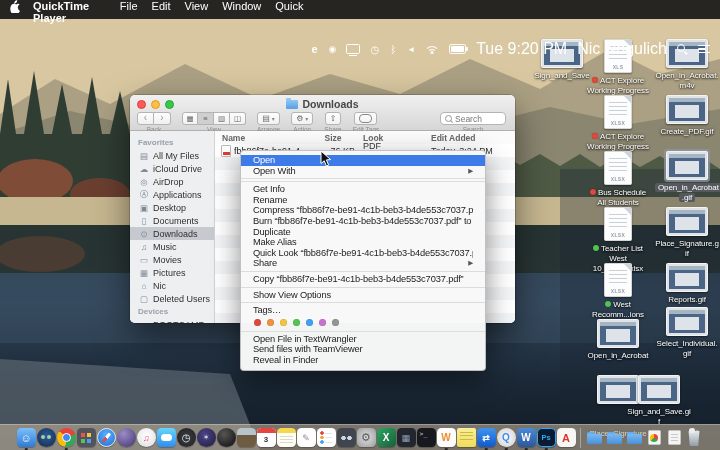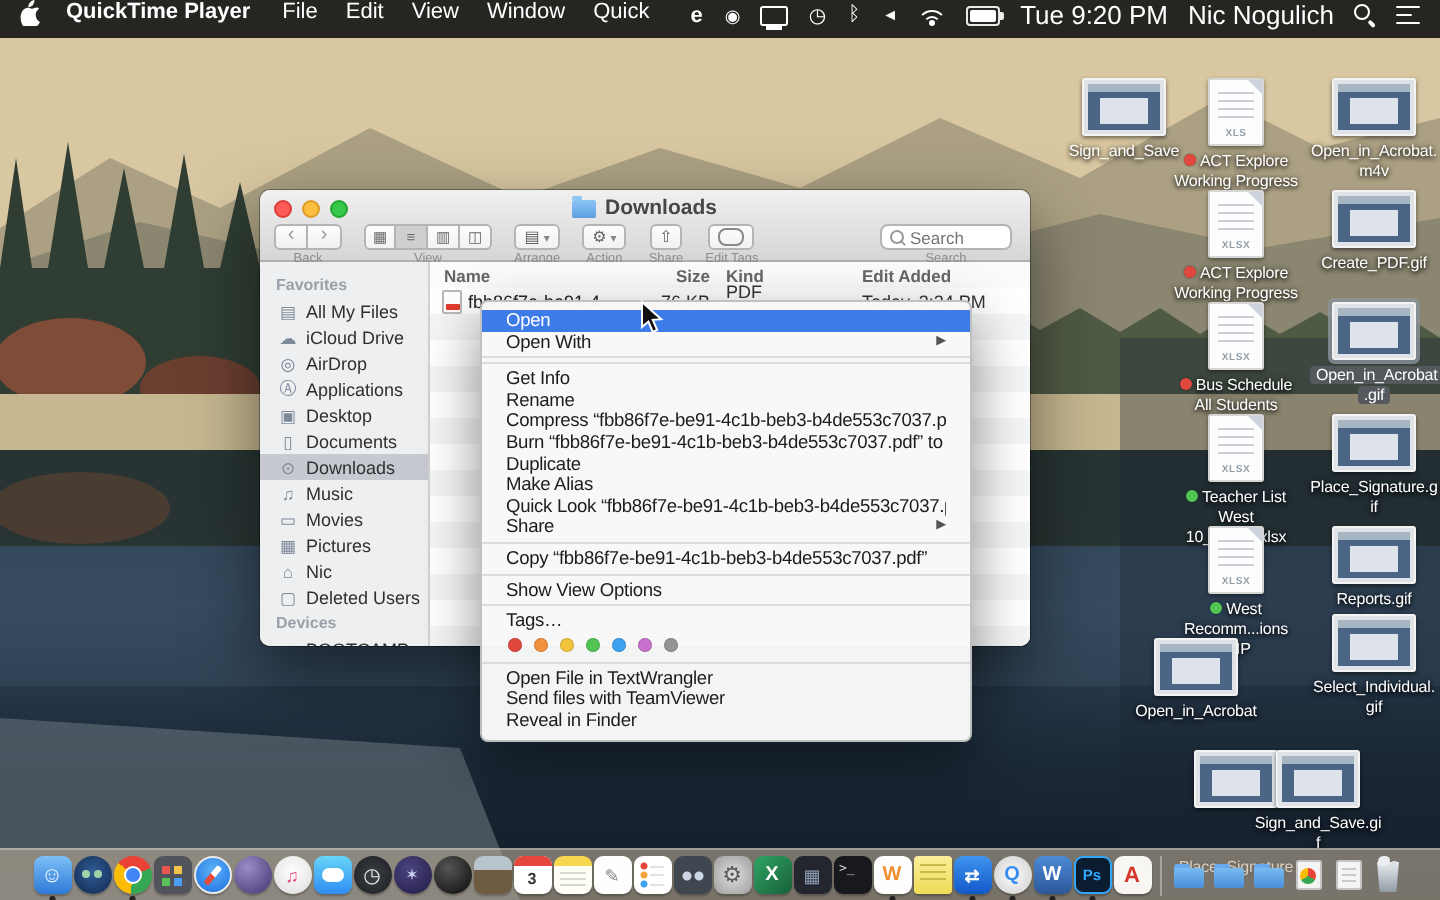--- a/index.html
+++ b/index.html
@@ -6,21 +6,21 @@
   .screen{position:relative;width:720px;height:450px;overflow:hidden;background:#d8c7a0;
     font-family:"Liberation Sans",sans-serif;-webkit-font-smoothing:antialiased;}
 
   
   .menubar{position:absolute;top:0;left:0;right:0;height:19px;background:rgba(33,32,30,.97);
     display:flex;align-items:flex-start;padding:0 10px;color:#fff;z-index:100;box-sizing:border-box;}
   .apple{display:inline-flex;margin-right:4px;}
   .mb-app{font-weight:bold;font-size:11px;margin:0 9px 0 8px;}
   .mb-menus{display:flex;}
   .mb-menu{font-size:11px;margin:0 7px;}
-  .mb-right{margin-left:auto;display:flex;align-items:center;gap:10px;font-size:13px;}
+  .mb-right{margin-left:auto;display:flex;align-items:center;gap:10px;font-size:16px;margin-top:40px;}
   .status-icons{display:flex;align-items:center;gap:10px;}
   .st{display:inline-flex;align-items:center;justify-content:center;min-width:8px;height:13px;color:#fff;}
   .ic-teamviewer::after{content:"e";font-weight:bold;font-size:11px;}
   .ic-screen-record::after{content:"◉";font-size:9px;}
   .ic-display{width:12px;height:8px;border:1.2px solid #fff;border-radius:1.5px;position:relative;align-self:center;}
   .ic-display::after{content:"";position:absolute;left:2px;right:2px;bottom:-3px;height:1.2px;background:#fff;}
   .ic-clock::after{content:"◷";font-size:10px;}
   .ic-bluetooth::after{content:"ᛒ";font-size:10px;}
   .ic-volume::after{content:"◄";font-size:8px;}
   .ic-wifi{position:relative;width:14px;height:10px;}
@@ -112,21 +112,21 @@
   .sidebar{width:85px;box-sizing:border-box;background:#edeff1;border-right:1px solid #d2d2d2;padding-top:5px;overflow:hidden;}
   .sb-header{font-size:8px;font-weight:bold;color:#9aa0a8;padding:2px 0 2px 8px;}
   .sb-item{display:flex;align-items:center;gap:4px;height:13px;padding-left:9px;white-space:nowrap;}
   .sb-item.selected{background:#c6cad0;}
   .sb-ic{font-size:8.5px;color:#7e8a99;width:10px;text-align:center;flex:none;}
   .sb-label{font-size:9px;color:#2f2f2f;}
   .main{flex:1;position:relative;background:#fff;overflow:hidden;}
   .cols-header{display:flex;align-items:center;height:13px;border-bottom:1px solid #e0e0e0;background:#fbfbfb;
     font-size:8.5px;font-weight:bold;color:#666;}
   .col-name{flex:1;padding-left:7px;}
-  .col-size{width:44px;text-align:right;flex:none;}
+  .col-size{width:44px;text-align:center;flex:none;}
   .col-kind{width:60px;padding-left:8px;flex:none;}
   .col-date{width:84px;padding-left:8px;flex:none;}
   .rows{position:absolute;top:13px;left:0;right:0;bottom:0;
     background:repeating-linear-gradient(180deg,#fff 0 13px,#f4f5f7 13px 26px);}
   .file-row{display:flex;align-items:center;height:13px;font-size:9px;color:#222;}
   .fr-name{flex:1;padding-left:6px;display:flex;align-items:center;gap:3px;overflow:hidden;}
   .fr-name .fname{overflow:hidden;white-space:nowrap;text-overflow:ellipsis;}
   .pdf-ic{width:8px;height:10px;background:#fff;border:.5px solid #b9b9b9;border-radius:1px;position:relative;flex:none;}
   .pdf-ic::after{content:"";position:absolute;left:.5px;right:.5px;bottom:1px;height:3px;background:#e23b2e;border-radius:.5px;}
   .fr-size{width:44px;text-align:right;flex:none;color:#333;}
@@ -373,21 +373,21 @@
       <div class="dt-cell" style="left: 586px; top: 244px;">
         <div class="dt-ic file">
           <span class="dt-ext">XLSX</span>
         </div>
         <div class="dt-label"><span class="dt-tag tag-green"></span><span class="lbl-text">West Recomm...ions WIP</span></div>
       </div>
       <div class="dt-cell" style="left: 655px; top: 244px;">
         <div class="dt-ic shot"></div>
         <div class="dt-label"><span class="lbl-text">Reports.gif</span></div>
       </div>
-      <div class="dt-cell" style="left: 566px; top: 300px; align-items: center;">
+      <div class="dt-cell" style="left: 586px; top: 300px; align-items: center;">
         <div class="dt-ic shot"></div>
         <div class="dt-label"><span class="lbl-text">Open_in_Acrobat</span></div>
       </div>
       <div class="dt-cell" style="left: 655px; top: 288px;">
         <div class="dt-ic shot"></div>
         <div class="dt-label"><span class="lbl-text">Select_Individual.gif</span></div>
       </div>
       <div class="dt-cell" style="left: 586px; top: 356px; gap: 22px;">
         <div class="dt-ic shot"></div>
         <div class="dt-label"><span class="lbl-text">Place_Signature</span></div>
@@ -509,21 +509,21 @@
           <div class="sb-header">Devices</div>
           <div class="sb-item">
             <span class="sb-ic">▭</span>
             <span class="sb-label">BOOTCAMP</span>
           </div>
         </div>
       <div class="main">
         <div class="cols-header">
           <span class="col-name">Name</span>
           <span class="col-size">Size</span>
-          <span class="col-kind">Kind</span>
+          <span class="col-kind">Look</span>
           <span class="col-date">Edit Added</span>
         </div>
         <div class="rows">
           <div class="file-row">
             <span class="fr-name">
               <span class="pdf-ic"></span>
               <span class="fname">fbb86f7e-be91-4c1b-beb3-b4de553c7037.pdf</span>
             </span>
             <span class="fr-size">76 KB</span>
             <span class="fr-kind">PDF Document</span>

